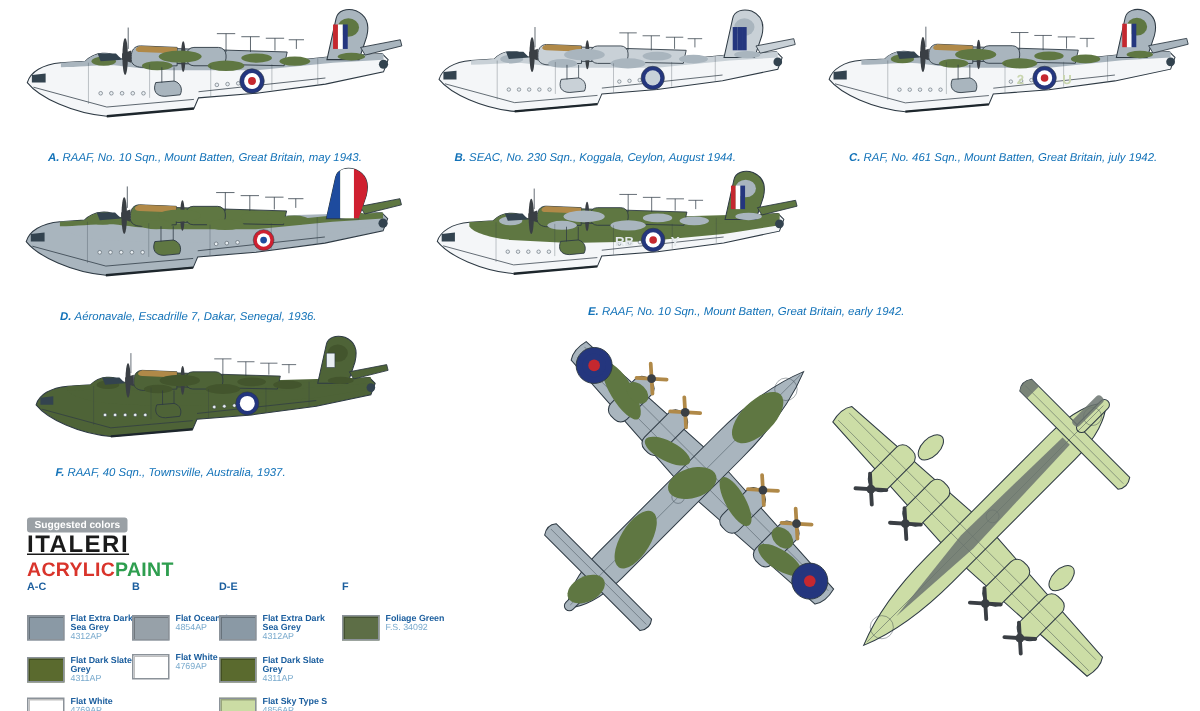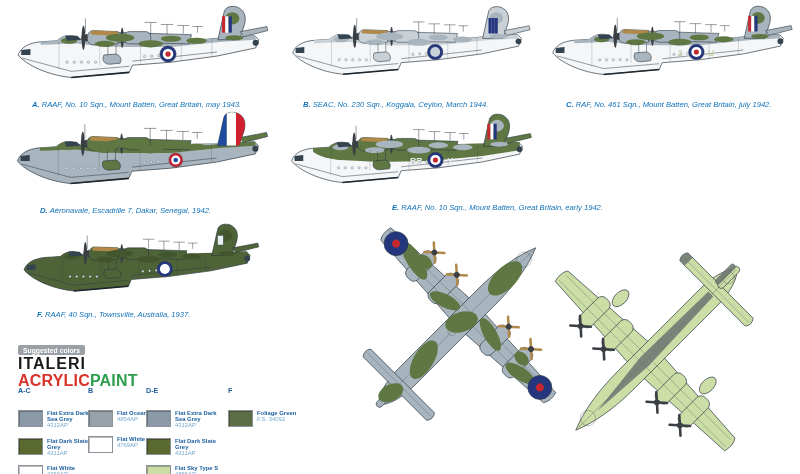--- a/index.html
+++ b/index.html
@@ -7,22 +7,22 @@
        font-family:"Liberation Sans",sans-serif;}
   .abs{position:absolute;}
   
   .cap{position:absolute;font-size:7.6px;color:var(--caption-blue);white-space:nowrap;}
   .cap .ltr{font-weight:bold;font-style:italic;}
   .cap .txt{font-style:italic;}
   
   .sug{position:absolute;left:18px;top:345px;background:var(--box-grey);color:#fff;
        font-size:6.8px;font-weight:bold;padding:1.5px 5px;border-radius:2px;}
   .brand{position:absolute;left:18px;top:355px;font-size:16px;font-weight:900;
-         letter-spacing:1px;color:var(--logo-black);}
-  .acr{position:absolute;left:18px;top:372px;font-size:16px;font-weight:800;letter-spacing:.2px;}
+         letter-spacing:1px;color:var(--logo-black);text-decoration:underline;}
+  .acr{position:absolute;left:18px;top:372px;font-size:13px;font-weight:800;letter-spacing:.2px;}
   .acr .a1{color:var(--logo-red);} .acr .a2{color:var(--logo-green);}
   .col{position:absolute;top:386px;width:78px;}
   .colhead{font-size:7.2px;font-weight:bold;color:var(--label-blue);margin-bottom:15px;}
   .swrow{display:flex;margin-bottom:9px;}
   .sw{width:23px;height:15px;border:1px solid #8b9299;box-shadow:inset 1px 1px 0 rgba(0,0,0,.25);
       flex:0 0 auto;}
   .swlbl{margin-left:4px;width:46px;line-height:1.05;}
   .swname{font-size:5.9px;font-weight:bold;color:var(--label-blue);}
   .swcode{font-size:5.9px;color:var(--code-blue);}
   
@@ -223,29 +223,29 @@
     <rect x="212" y="14" width="6" height="10" fill="#e8eef2" stroke="var(--ink)" stroke-width="0.4"></rect>
   </svg>
 </div>
 
 <div class="cap" style="left:32px;top:100px">
   <span class="ltr">A.</span>
   <span class="txt">RAAF, No. 10 Sqn., Mount Batten, Great Britain, may 1943.</span>
 </div>
 <div class="cap" style="left:303px;top:100px">
   <span class="ltr">B.</span>
-  <span class="txt">SEAC, No. 230 Sqn., Koggala, Ceylon, March 1944.</span>
+  <span class="txt">SEAC, No. 230 Sqn., Koggala, Ceylon, August 1944.</span>
 </div>
 <div class="cap" style="left:566px;top:100px">
   <span class="ltr">C.</span>
   <span class="txt">RAF, No. 461 Sqn., Mount Batten, Great Britain, july 1942.</span>
 </div>
 <div class="cap" style="left:40px;top:206px">
   <span class="ltr">D.</span>
-  <span class="txt">Aéronavale, Escadrille 7, Dakar, Senegal, 1942.</span>
+  <span class="txt">Aéronavale, Escadrille 7, Dakar, Senegal, 1936.</span>
 </div>
 <div class="cap" style="left:392px;top:203px">
   <span class="ltr">E.</span>
   <span class="txt">RAAF, No. 10 Sqn., Mount Batten, Great Britain, early 1942.</span>
 </div>
 <div class="cap" style="left:37px;top:310px">
   <span class="ltr">F.</span>
   <span class="txt">RAAF, 40 Sqn., Townsville, Australia, 1937.</span>
 </div>
 

